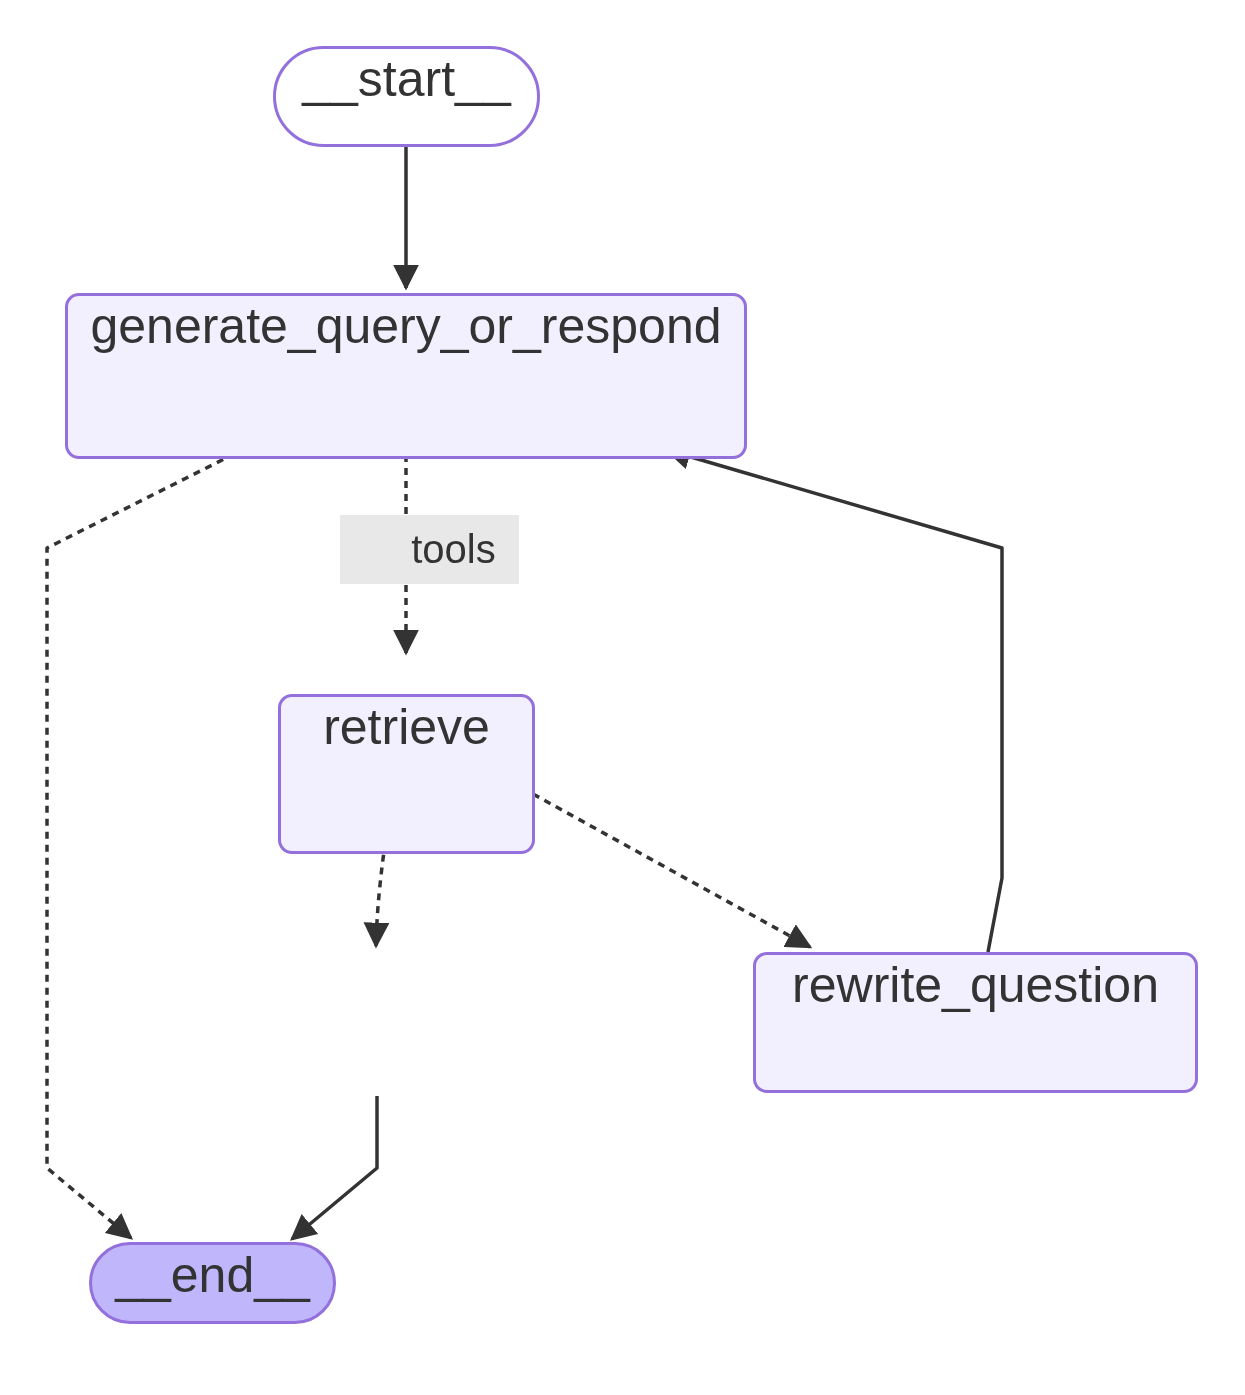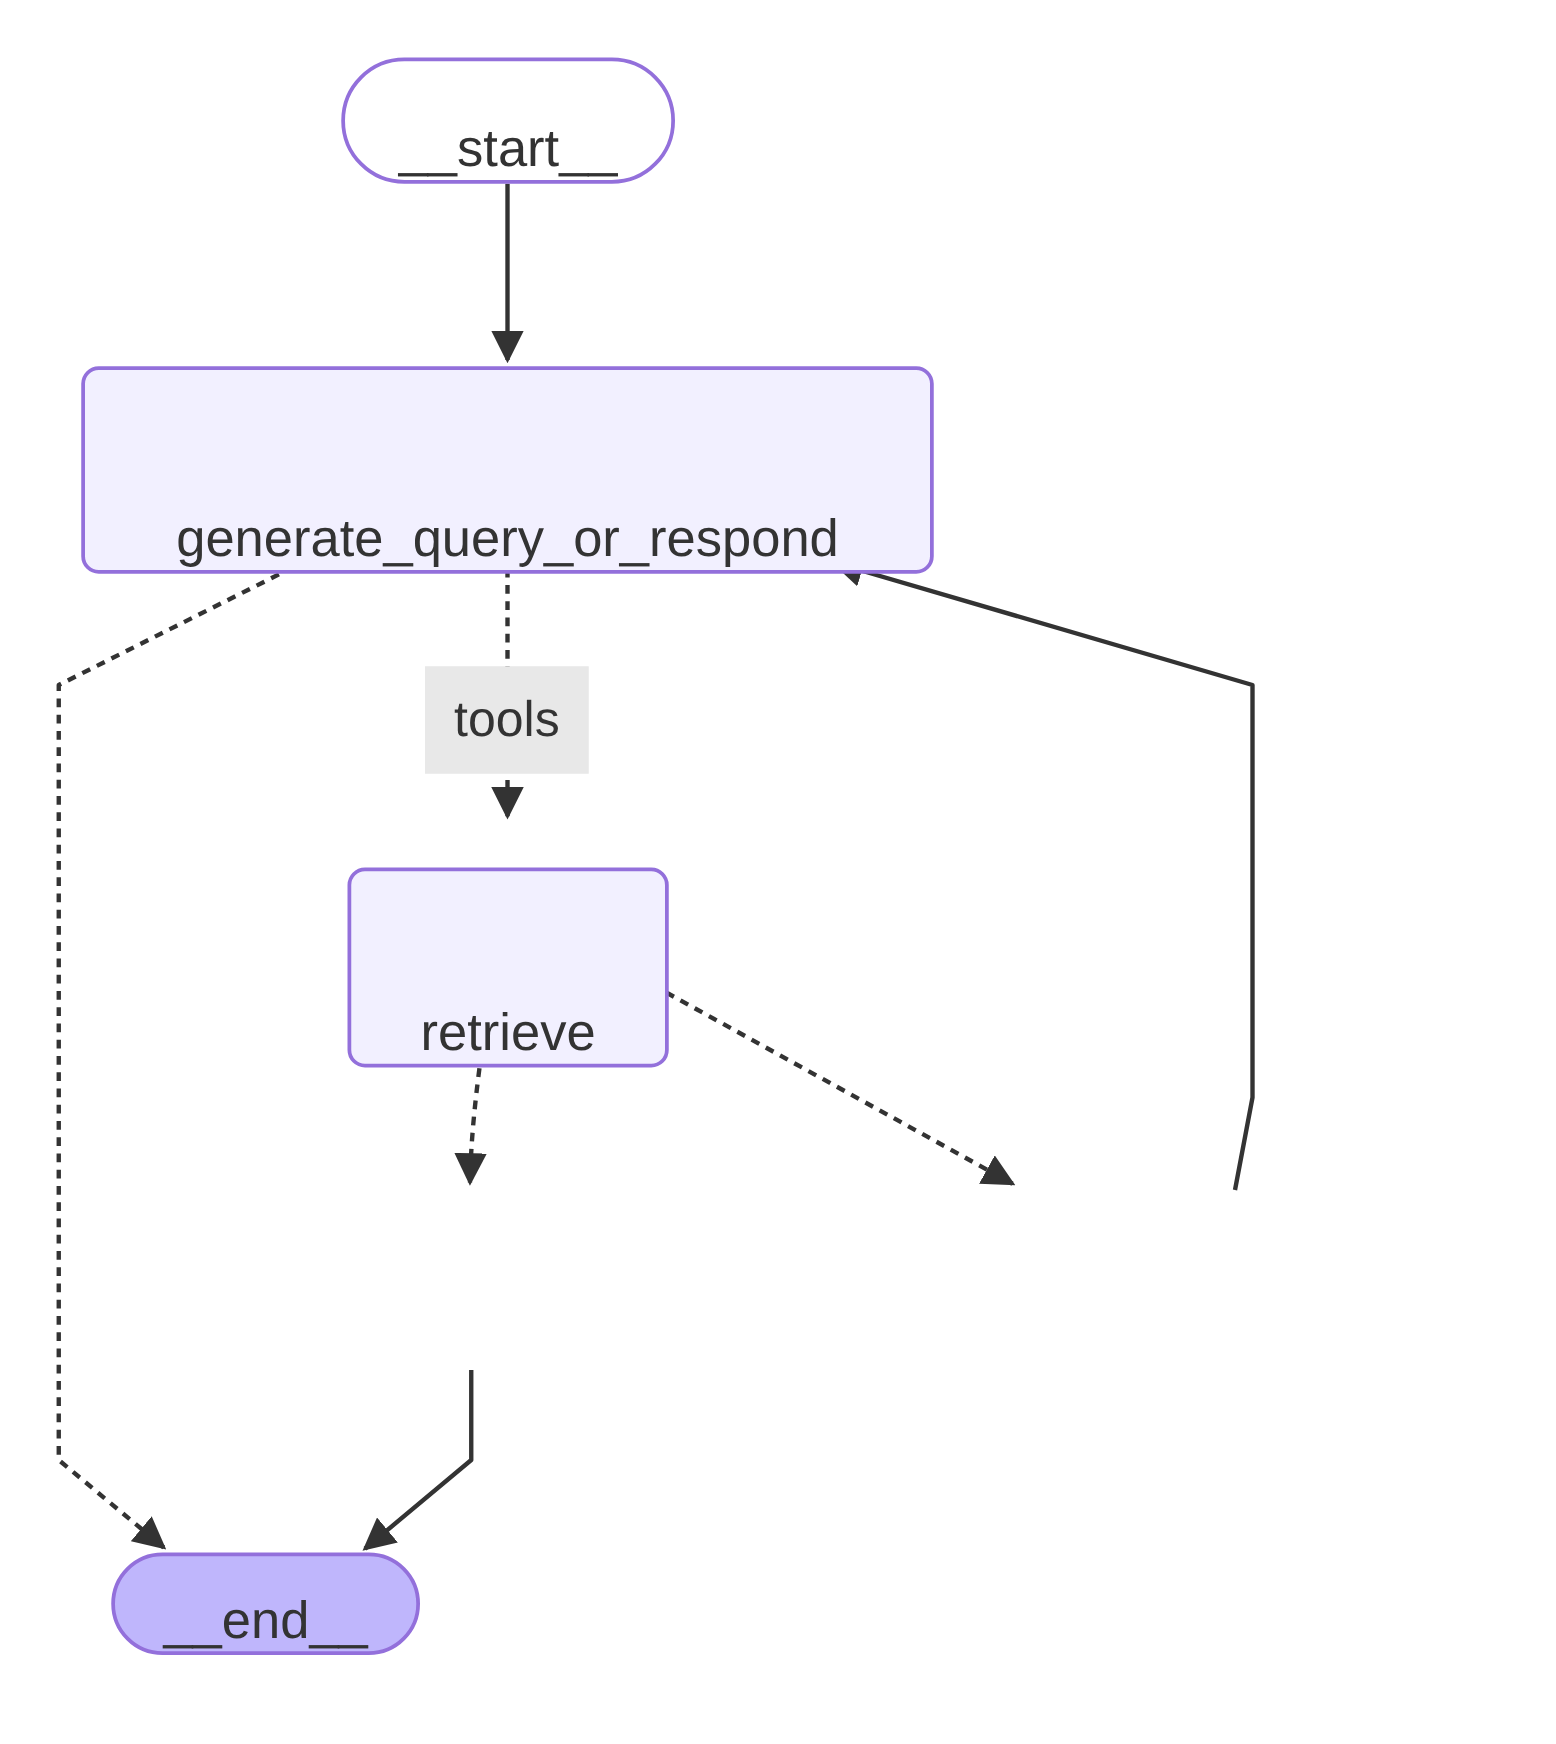--- a/index.html
+++ b/index.html
@@ -30,27 +30,27 @@
     stroke-linejoin: round;
     stroke-linecap: butt;
   }
   .edge.dashed {
     stroke-dasharray: 7 6;
   }
   .node {
     position: absolute;
     z-index: 2;
     display: flex;
-    align-items: flex-end;
+    align-items: flex-start;
     justify-content: center;
     box-sizing: border-box;
     background: var(--node-fill, #f2f0ff);
     border: 3px solid var(--node-border, #9370db);
     border-radius: 14px;
-    font-size: 42px;
+    font-size: 50px;
     line-height: 1.2;
     color: var(--text, #333333);
     white-space: nowrap;
   }
   .node.stadium {
     border-radius: 52px;
   }
   .node.start {
     background: var(--start-fill, #ffffff);
   }
@@ -67,21 +67,21 @@
     font-size: 40px;
     color: var(--text, #333333);
   }
   
   #node-start            { left: 273px; top: 46px;   width: 267px; height: 101px; }
   #node-gqor             { left: 65px;  top: 293px;  width: 682px; height: 166px; }
   #node-retrieve         { left: 278px; top: 694px;  width: 257px; height: 160px; }
   #node-generate-answer  { left: 150px; top: 951px;  width: 452px; height: 145px; }
   #node-rewrite-question { left: 753px; top: 952px;  width: 445px; height: 141px; }
   #node-end              { left: 89px;  top: 1242px; width: 247px; height: 82px; }
-  #edge-label-tools      { left: 340px; top: 533px;  width: 131px; height: 86px; }
+  #edge-label-tools      { left: 340px; top: 515px;  width: 131px; height: 69px; padding-left: 48px; }
 </style>
 </head>
 <body>
 
 <div id="stage">
 
   <svg id="edges" viewBox="0 0 1245 1395" xmlns="http://www.w3.org/2000/svg">
     <defs>
       <marker id="arrow" viewBox="0 0 10 10" refX="9" refY="5" markerUnits="userSpaceOnUse" markerWidth="26" markerHeight="26" orient="auto">
         <path d="M0,0 L10,5 L0,10 Z" style="fill: var(--edge, #333333);"></path>
@@ -113,18 +113,21 @@
 
   <div class="edge-label" id="edge-label-tools">
     <span>tools</span>
   </div>
 
   <div class="node" id="node-retrieve">
     <span>retrieve</span>
   </div>
 
 
+  <div class="node" id="node-rewrite-question">
+    <span>rewrite_question</span>
+  </div>
 
   <div class="node stadium end" id="node-end">
     <span>__end__</span>
   </div>
 
 </div>
 
 </body></html>

